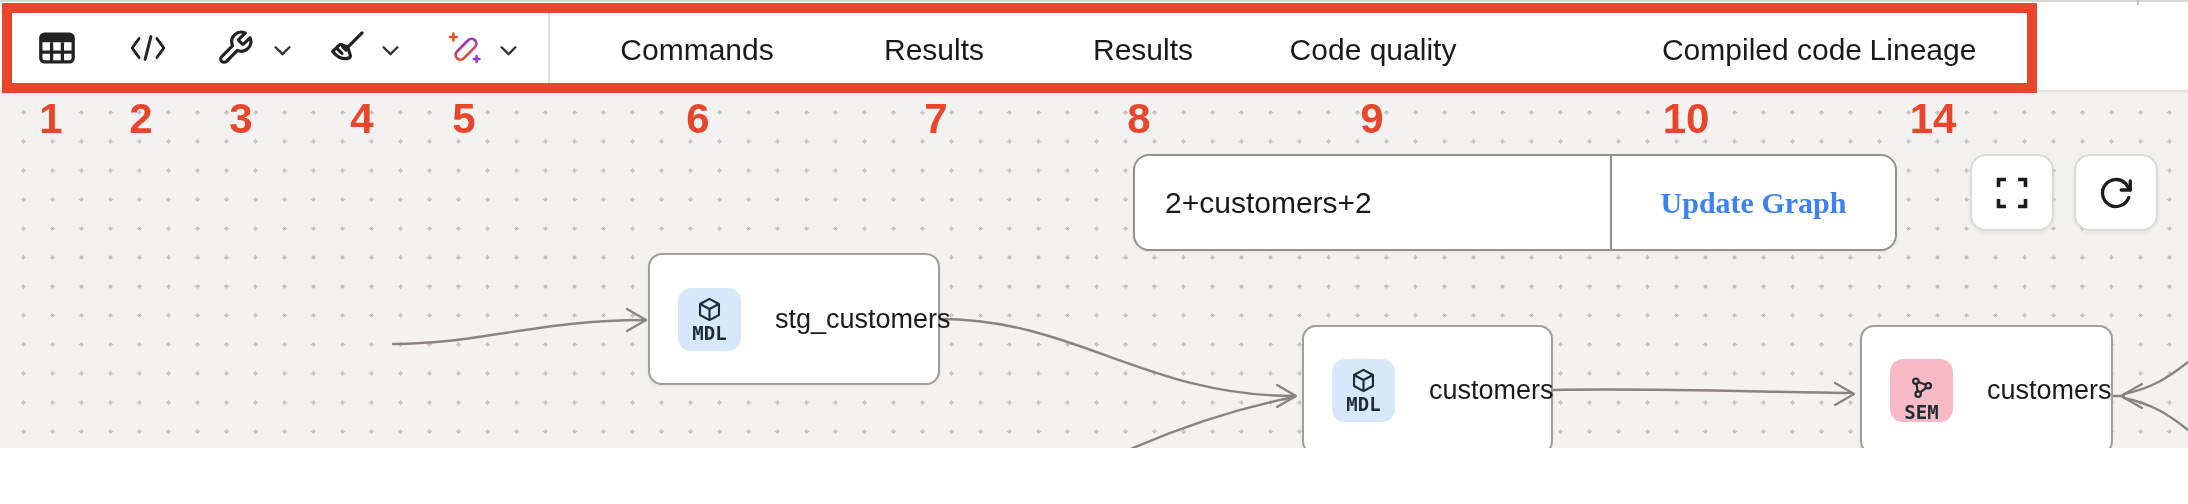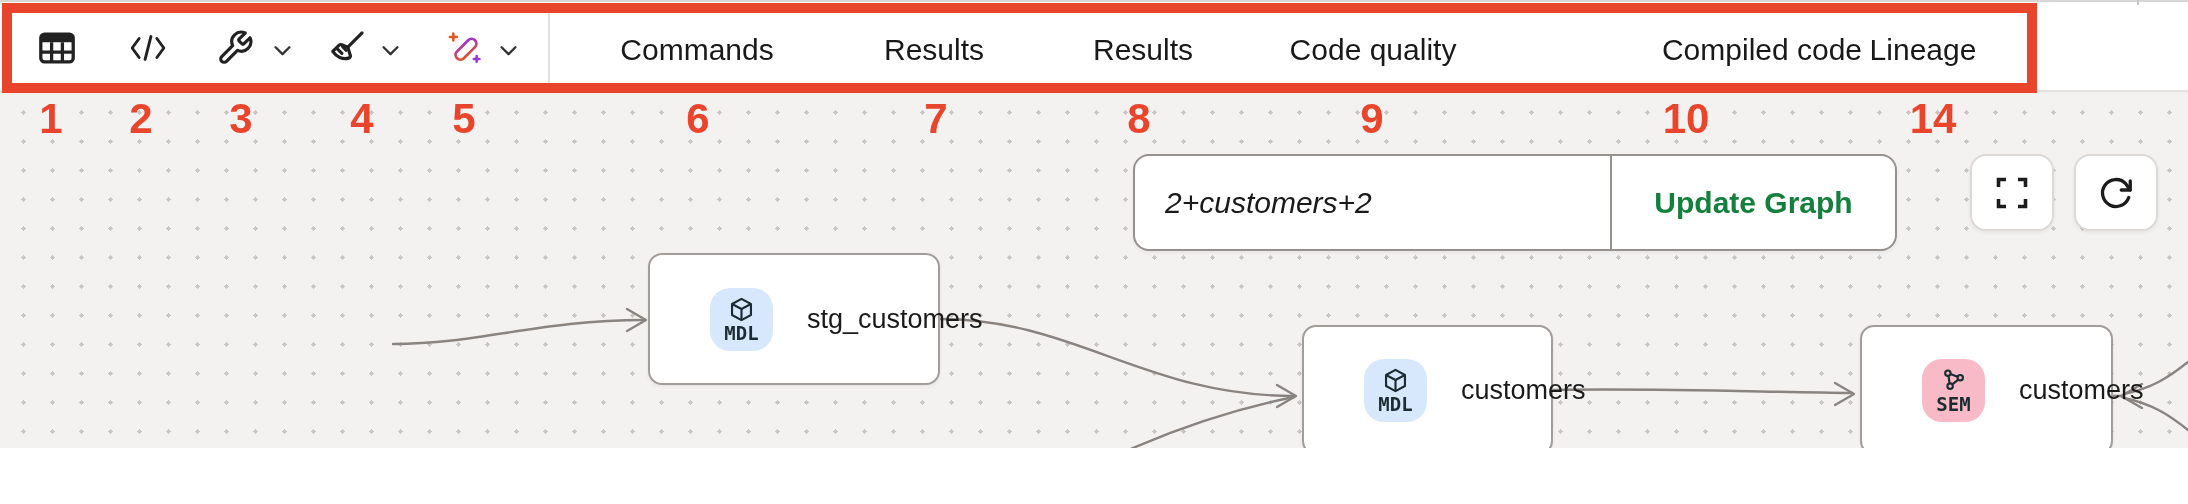--- a/index.html
+++ b/index.html
@@ -24,34 +24,34 @@
   .canvas{position:absolute;left:0;top:92px;width:2188px;height:412px;background:#f4f2f0;
           background-image:radial-gradient(circle,#c9c6c3 2.1px,transparent 2.1px);
           background-size:29px 29px;background-position:9px 6px;z-index:0;}
   .edges{position:absolute;left:0;top:0;width:2188px;height:504px;z-index:1;pointer-events:none;}
 
   
   .filter-group{position:absolute;left:1133px;top:154px;width:764px;height:97px;background:#ffffff;
                 border:2px solid #96918d;border-radius:16px;box-sizing:border-box;display:flex;z-index:3;
                 box-shadow:0 2px 4px rgba(0,0,0,0.05);}
   .filter-group input{flex:1;border:none;outline:none;background:transparent;font-family:"Liberation Sans",sans-serif;
-                font-size:30px;color:#1a1a1a;padding:0 0 0 30px;min-width:0;font-style:italic;}
+                font-size:30px;color:#1a1a1a;padding:0 0 0 30px;min-width:0;}
   .fg-divider{width:2px;background:#96918d;}
-  .update-btn{width:283px;border:none;background:transparent;font-family:Liberation Sans, sans-serif;
-              font-size:30px;font-weight:700;color:#15803d;cursor:pointer;border-radius:0 14px 14px 0;}
+  .update-btn{width:283px;border:none;background:transparent;font-family:Liberation Serif, serif;
+              font-size:30px;font-weight:700;color:#3b82f6;cursor:pointer;border-radius:0 14px 14px 0;}
   .sq-btn{position:absolute;top:154px;width:84px;height:77px;background:#fff;border:2px solid #dcdad7;
           border-radius:16px;box-sizing:border-box;display:flex;align-items:center;justify-content:center;
           z-index:3;cursor:pointer;box-shadow:0 2px 4px rgba(0,0,0,0.06);}
 
   
   .node{position:absolute;background:#fff;border:2px solid #a29d99;border-radius:14px;box-sizing:border-box;
         display:flex;align-items:center;padding-left:28px;gap:34px;z-index:2;cursor:pointer;
         box-shadow:0 2px 4px rgba(0,0,0,0.05);}
-  .badge{width:63px;height:63px;border-radius:20px;display:flex;flex-direction:column;align-items:center;
-         justify-content:center;flex:0 0 auto;margin-left:32px;}
+  .badge{width:63px;height:63px;border-radius:13px;display:flex;flex-direction:column;align-items:center;
+         justify-content:center;flex:0 0 auto;}
   .badge .btxt{font-family:"DejaVu Sans Mono",monospace;font-size:19px;font-weight:600;color:#1d2b33;line-height:1;margin-top:1px;}
   .nlabel{font-size:27px;color:#1a1a1a;white-space:nowrap;}
   .node-partial{position:absolute;background:#fff;border:2px solid #a29d99;border-radius:14px;box-sizing:border-box;z-index:2;}
 </style>
 </head>
 <body>
 
 <div id="stage">
 
   <div class="canvas"></div>
@@ -194,21 +194,21 @@
       <svg width="27" height="27" viewBox="0 0 24 24" fill="none" stroke="#1d2b33" stroke-width="1.9" stroke-linejoin="round">
         <path d="M12 2.6 L20.4 7.1 V16.9 L12 21.4 L3.6 16.9 V7.1 Z"></path>
         <path d="M3.6 7.1 L12 11.6 L20.4 7.1 M12 11.6 V21.4"></path>
       </svg>
       <span class="btxt">MDL</span>
     </div>
     <span class="nlabel">customers</span>
   </div>
 
   <div class="node" style="left:1860px;top:325px;width:253px;height:130px;">
-    <div class="badge" style="background-color: rgb(247, 186, 198);">
+    <div class="badge" style="background-color: rgb(247, 186, 198); justify-content: flex-end;">
       <svg width="27" height="27" viewBox="0 0 24 24" fill="none" stroke="#1d2b33" stroke-width="1.9">
         <circle cx="7" cy="5.5" r="2.4"></circle>
         <circle cx="18" cy="9.5" r="2.4"></circle>
         <circle cx="9" cy="17" r="2.4"></circle>
         <line x1="9.3" y1="6.3" x2="15.7" y2="8.7"></line>
         <line x1="7.6" y1="7.9" x2="8.5" y2="14.6"></line>
         <line x1="10.9" y1="15.5" x2="16.3" y2="11.2"></line>
       </svg>
       <span class="btxt">SEM</span>
     </div>

